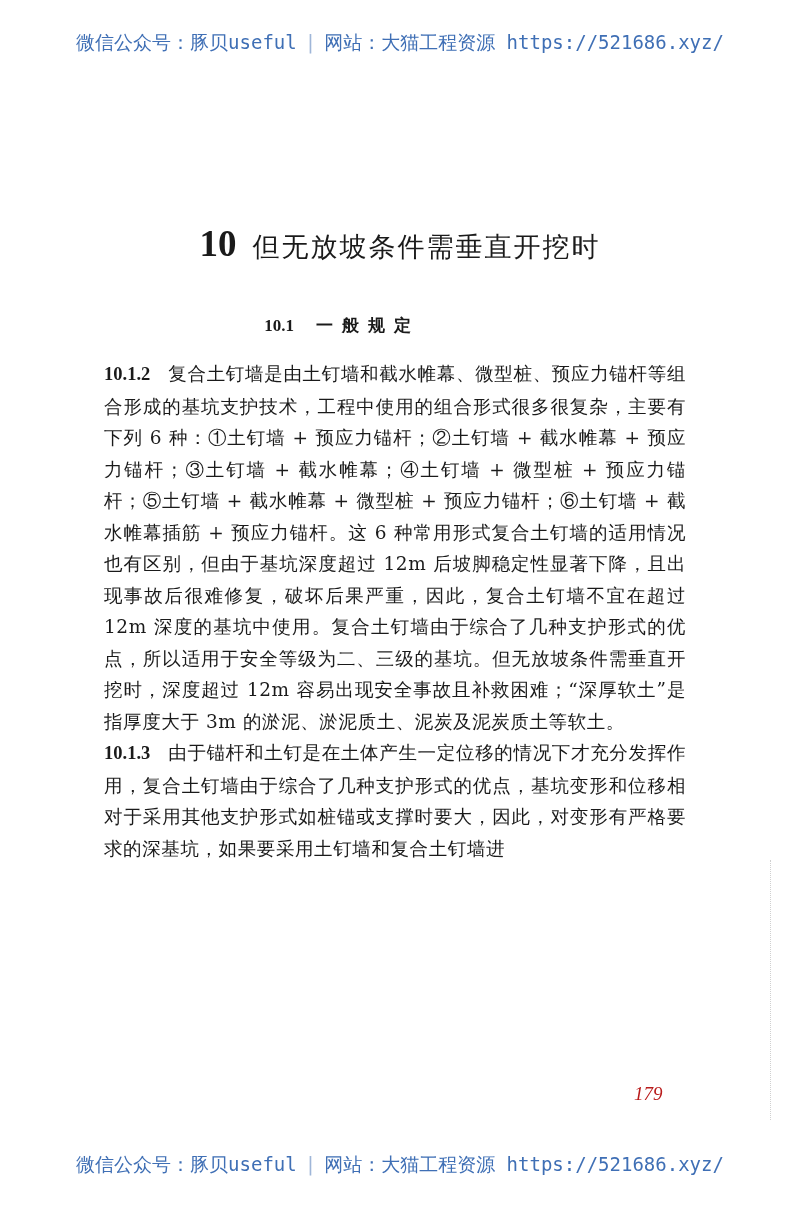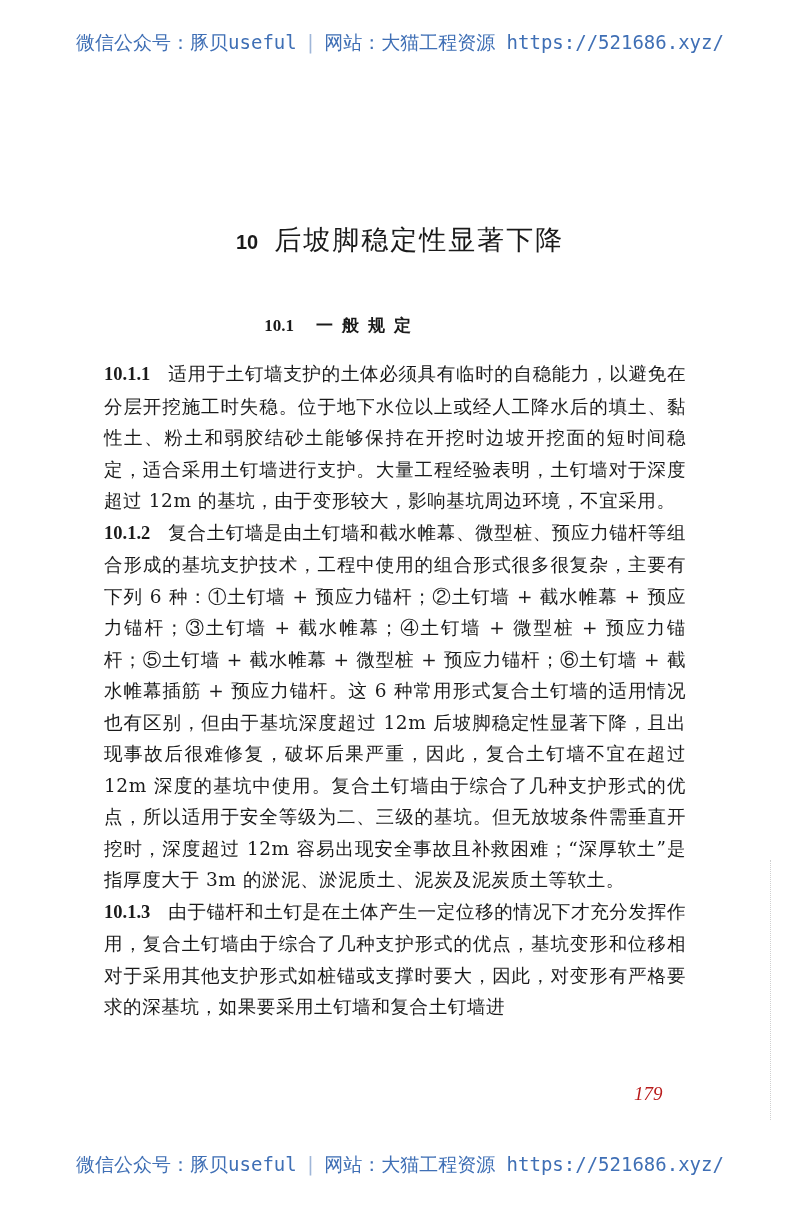--- a/index.html
+++ b/index.html
@@ -38,23 +38,23 @@
       top: 222px;
       left: 0;
       width: 800px;
       text-align: center;
       font-size: 27px;
       font-weight: normal;
       color: #1a1a1a;
       letter-spacing: 2px;
     }
     .chapter-title .num {
-      font-family: Liberation Sans, sans-serif;
+      font-family: Liberation Serif, serif;
       font-weight: bold;
-      font-size: 20px;
+      font-size: 37px;
       margin-right: 16px;
       letter-spacing: 0;
     }
     .section-title {
       position: absolute;
       top: 314px;
       left: 0;
       width: 684px;
       text-align: center;
       font-size: 17px;
@@ -106,31 +106,28 @@
     }
   </style>
 </head>
 <body>
 
 <div class="watermark top">
   <span>微信公众号：豚贝useful</span><span class="sep">|</span><span>网站：大猫工程资源 https://521686.xyz/</span>
 </div>
 
 <h1 class="chapter-title" style="margin:0;">
-  <span class="num">10</span><span>后坡脚稳定性显著下降</span>
+  <span class="num">10</span><span>但无放坡条件需垂直开挖时</span>
 </h1>
 
 <h2 class="section-title" style="margin:0;">
   <span class="num">10.1</span><span class="txt">一般规定</span>
 </h2>
 
 <div class="body-text">
-  <p class="clause">
-    <span class="cnum">10.1.1</span><span>适用于土钉墙支护的土体必须具有临时的自稳能力，以避免在分层开挖施工时失稳。位于地下水位以上或经人工降水后的填土、黏性土、粉土和弱胶结砂土能够保持在开挖时边坡开挖面的短时间稳定，适合采用土钉墙进行支护。大量工程经验表明，土钉墙对于深度超过 12m 的基坑，由于变形较大，影响基坑周边环境，不宜采用。</span>
-  </p>
   <p class="clause">
     <span class="cnum">10.1.2</span><span>复合土钉墙是由土钉墙和截水帷幕、微型桩、预应力锚杆等组合形成的基坑支护技术，工程中使用的组合形式很多很复杂，主要有下列 6 种：①土钉墙 + 预应力锚杆；②土钉墙 + 截水帷幕 + 预应力锚杆；③土钉墙 + 截水帷幕；④土钉墙 + 微型桩 + 预应力锚杆；⑤土钉墙 + 截水帷幕 + 微型桩 + 预应力锚杆；⑥土钉墙 + 截水帷幕插筋 + 预应力锚杆。这 6 种常用形式复合土钉墙的适用情况也有区别，但由于基坑深度超过 12m 后坡脚稳定性显著下降，且出现事故后很难修复，破坏后果严重，因此，复合土钉墙不宜在超过 12m 深度的基坑中使用。复合土钉墙由于综合了几种支护形式的优点，所以适用于安全等级为二、三级的基坑。但无放坡条件需垂直开挖时，深度超过 12m 容易出现安全事故且补救困难；“深厚软土”是指厚度大于 3m 的淤泥、淤泥质土、泥炭及泥炭质土等软土。</span>
   </p>
   <p class="clause">
     <span class="cnum">10.1.3</span><span>由于锚杆和土钉是在土体产生一定位移的情况下才充分发挥作用，复合土钉墙由于综合了几种支护形式的优点，基坑变形和位移相对于采用其他支护形式如桩锚或支撑时要大，因此，对变形有严格要求的深基坑，如果要采用土钉墙和复合土钉墙进</span>
   </p>
 </div>
 
 <div class="page-number">179</div>
 

